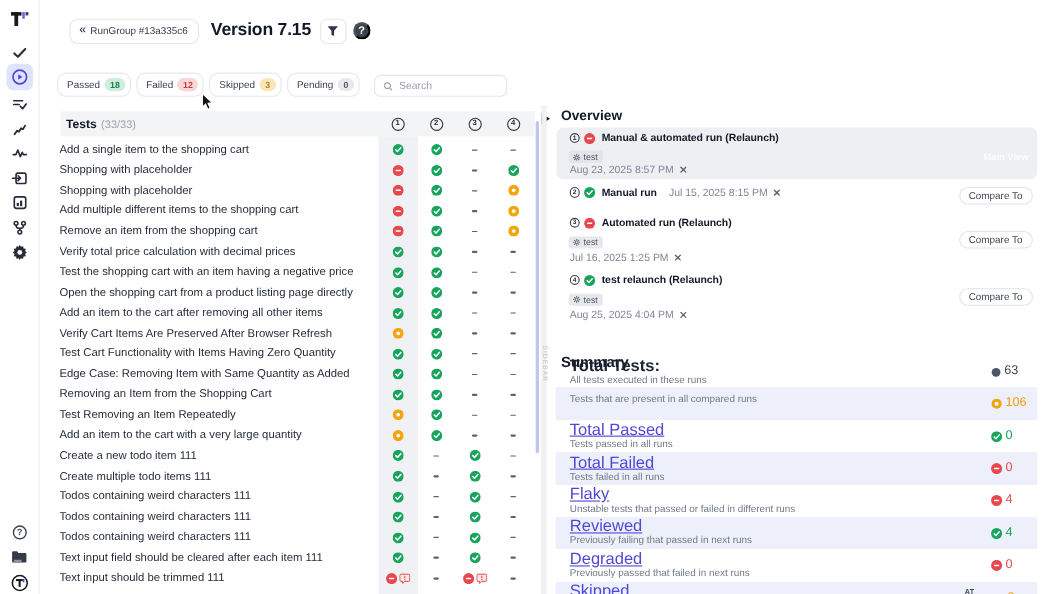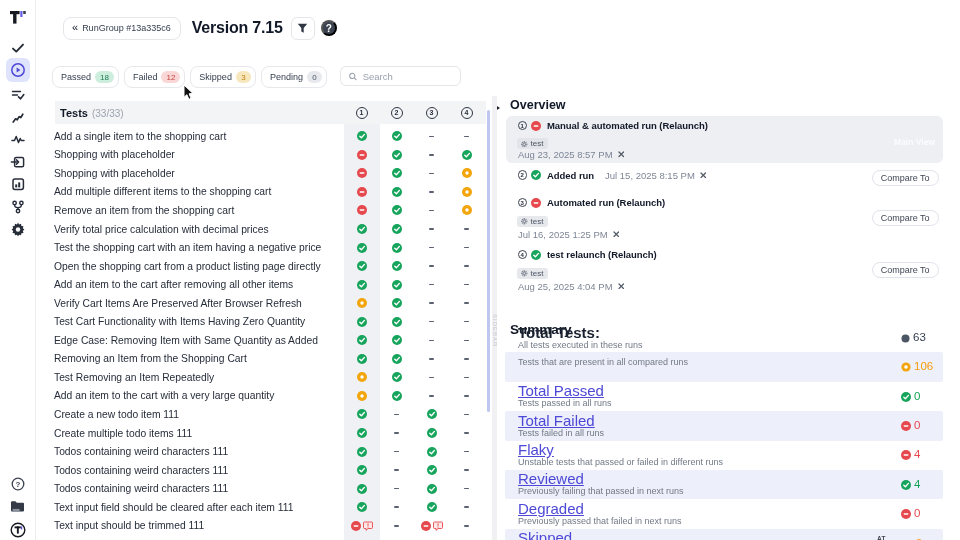--- a/index.html
+++ b/index.html
@@ -23,26 +23,26 @@
   .back-btn { display:flex; align-items:center; gap:5px; height:23px; padding:0 9px 0 8px;
     border:1px solid #e4e6ea; border-radius:8px; background:#fff; cursor:pointer;
     font-size:9px; color:#374151; white-space:nowrap; }
   .back-chevrons { font-size:11px; color:#111827; letter-spacing:-1px; line-height:1; margin-top:-1px; }
   .page-title { font-size:16px; font-weight:700; color:#111827; letter-spacing:-.2px; margin-left:11px; white-space:nowrap; }
   .filter-btn { width:24px; height:23px; margin-left:8px; border:1px solid #e4e6ea; border-radius:6px;
     background:#fff; display:flex; align-items:center; justify-content:center; cursor:pointer; }
   .help-btn { width:16px; height:16px; margin-left:6px; border-radius:50%; background:#3c4350;
     color:#fff; font-size:10px; font-weight:700; display:flex; align-items:center; justify-content:center; cursor:pointer; }
 
-  .chips-row { position:absolute; left:16px; top:66px; height:22px; display:flex; align-items:flex-start; }
+  .chips-row { position:absolute; left:16px; top:66px; height:22px; display:flex; align-items:flex-end; }
   .chip { display:flex; align-items:center; gap:4px; height:22px; padding:0 4px 0 8px; margin-right:5px;
     border:1px solid #e6e8ec; border-radius:8px; background:#fff; cursor:pointer;
     font-size:9px; font-weight:500; color:#374151; white-space:nowrap; }
   .chip-badge { height:12.5px; min-width:15px; padding:0 5px; border-radius:7px;
-    display:flex; align-items:center; justify-content:center; font-size:8px; font-weight:400; }
+    display:flex; align-items:center; justify-content:center; font-size:8px; font-weight:700; }
   .badge-green  { background:#cdeedd; color:#1c7a4e; }
   .badge-red    { background:#f8d7d6; color:#c64242; }
   .badge-amber  { background:#f7e7bc; color:#c08110; }
   .badge-gray   { background:#e7e9ed; color:#4b5563; }
 
   .search-box { display:flex; align-items:center; gap:6px; width:121px; height:20px; margin-left:8px;
     border:1px solid #e4e6ea; border-radius:6px; background:#fff; padding:0 8px; }
   .search-box input { border:none; outline:none; width:100%; font-size:9.5px; color:#374151;
     font-family:"Liberation Sans", sans-serif; background:transparent; }
   .search-box input::placeholder { color:#9aa1ad; }
@@ -806,21 +806,21 @@
         </div>
         <div class="ghost-label">Main View</div>
       </div>
       <div class="run" style="top: 169.5px; position: absolute;">
         <div class="run-line">
           <span class="run-circ">2</span>
           <svg width="10" height="10" viewBox="0 0 10 10">
             <circle cx="5" cy="5" r="5" fill="#17a45c"></circle>
       <path d="M2.8000000000000003 5.2 L4.4 6.800000000000001 L7.4 3.4000000000000004" stroke="#fff" stroke-width="1.4000000000000001" fill="none" stroke-linecap="round" stroke-linejoin="round"></path>
           </svg>
-          <span class="run-title">Added run</span>
+          <span class="run-title">Manual run</span>
           <span class="run-date" style="margin-left: 7px;">
             <span>Jul 15, 2025 8:15 PM</span>
             <span style="display: inline-flex;">
               <svg width="6.5" height="6.5" viewBox="0 0 6.5 6.5">
                 <line x1="1" y1="1" x2="5.5" y2="5.5" stroke="#555d68" stroke-width="1.2" stroke-linecap="round"></line>
     <line x1="5.5" y1="1" x2="1" y2="5.5" stroke="#555d68" stroke-width="1.2" stroke-linecap="round"></line>
               </svg>
             </span>
           </span>
         </div>

